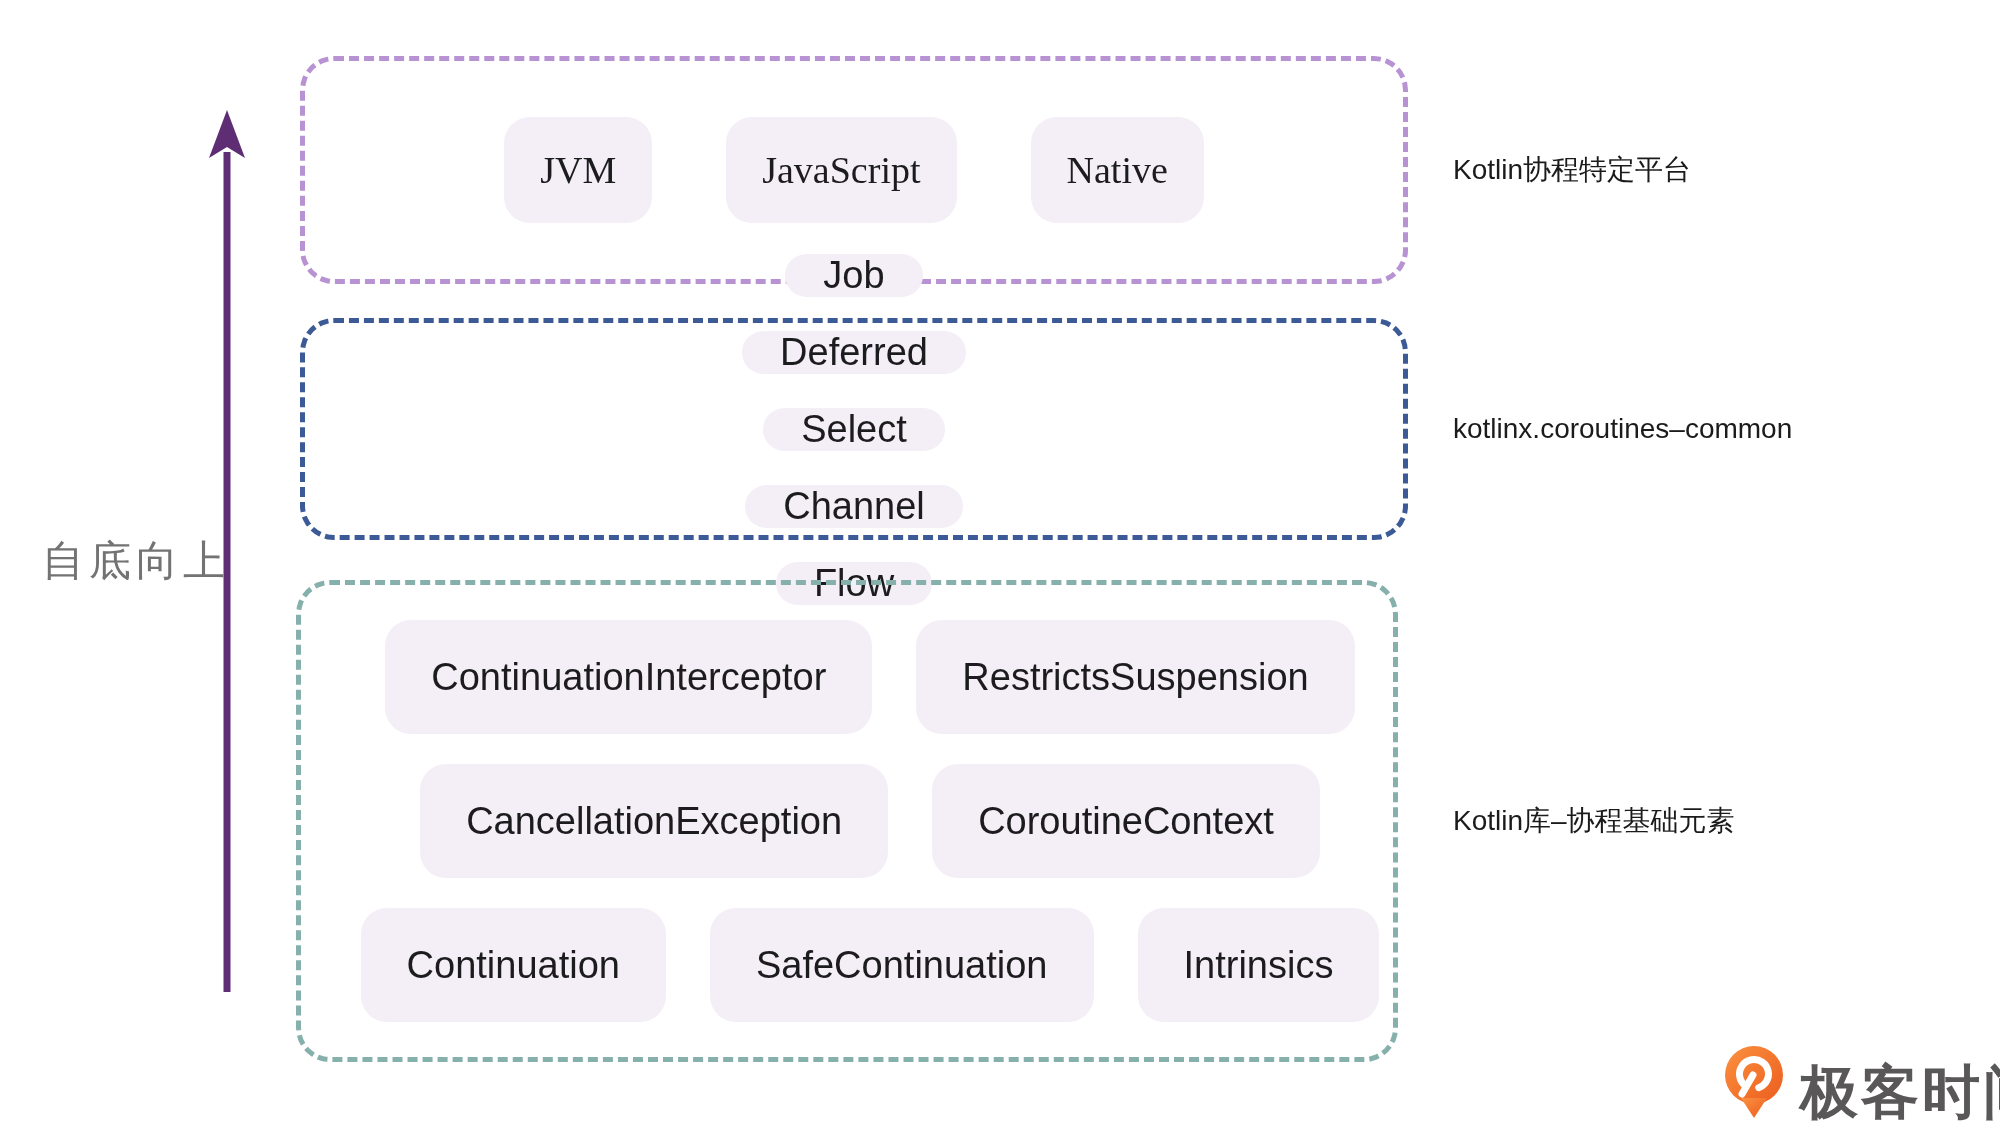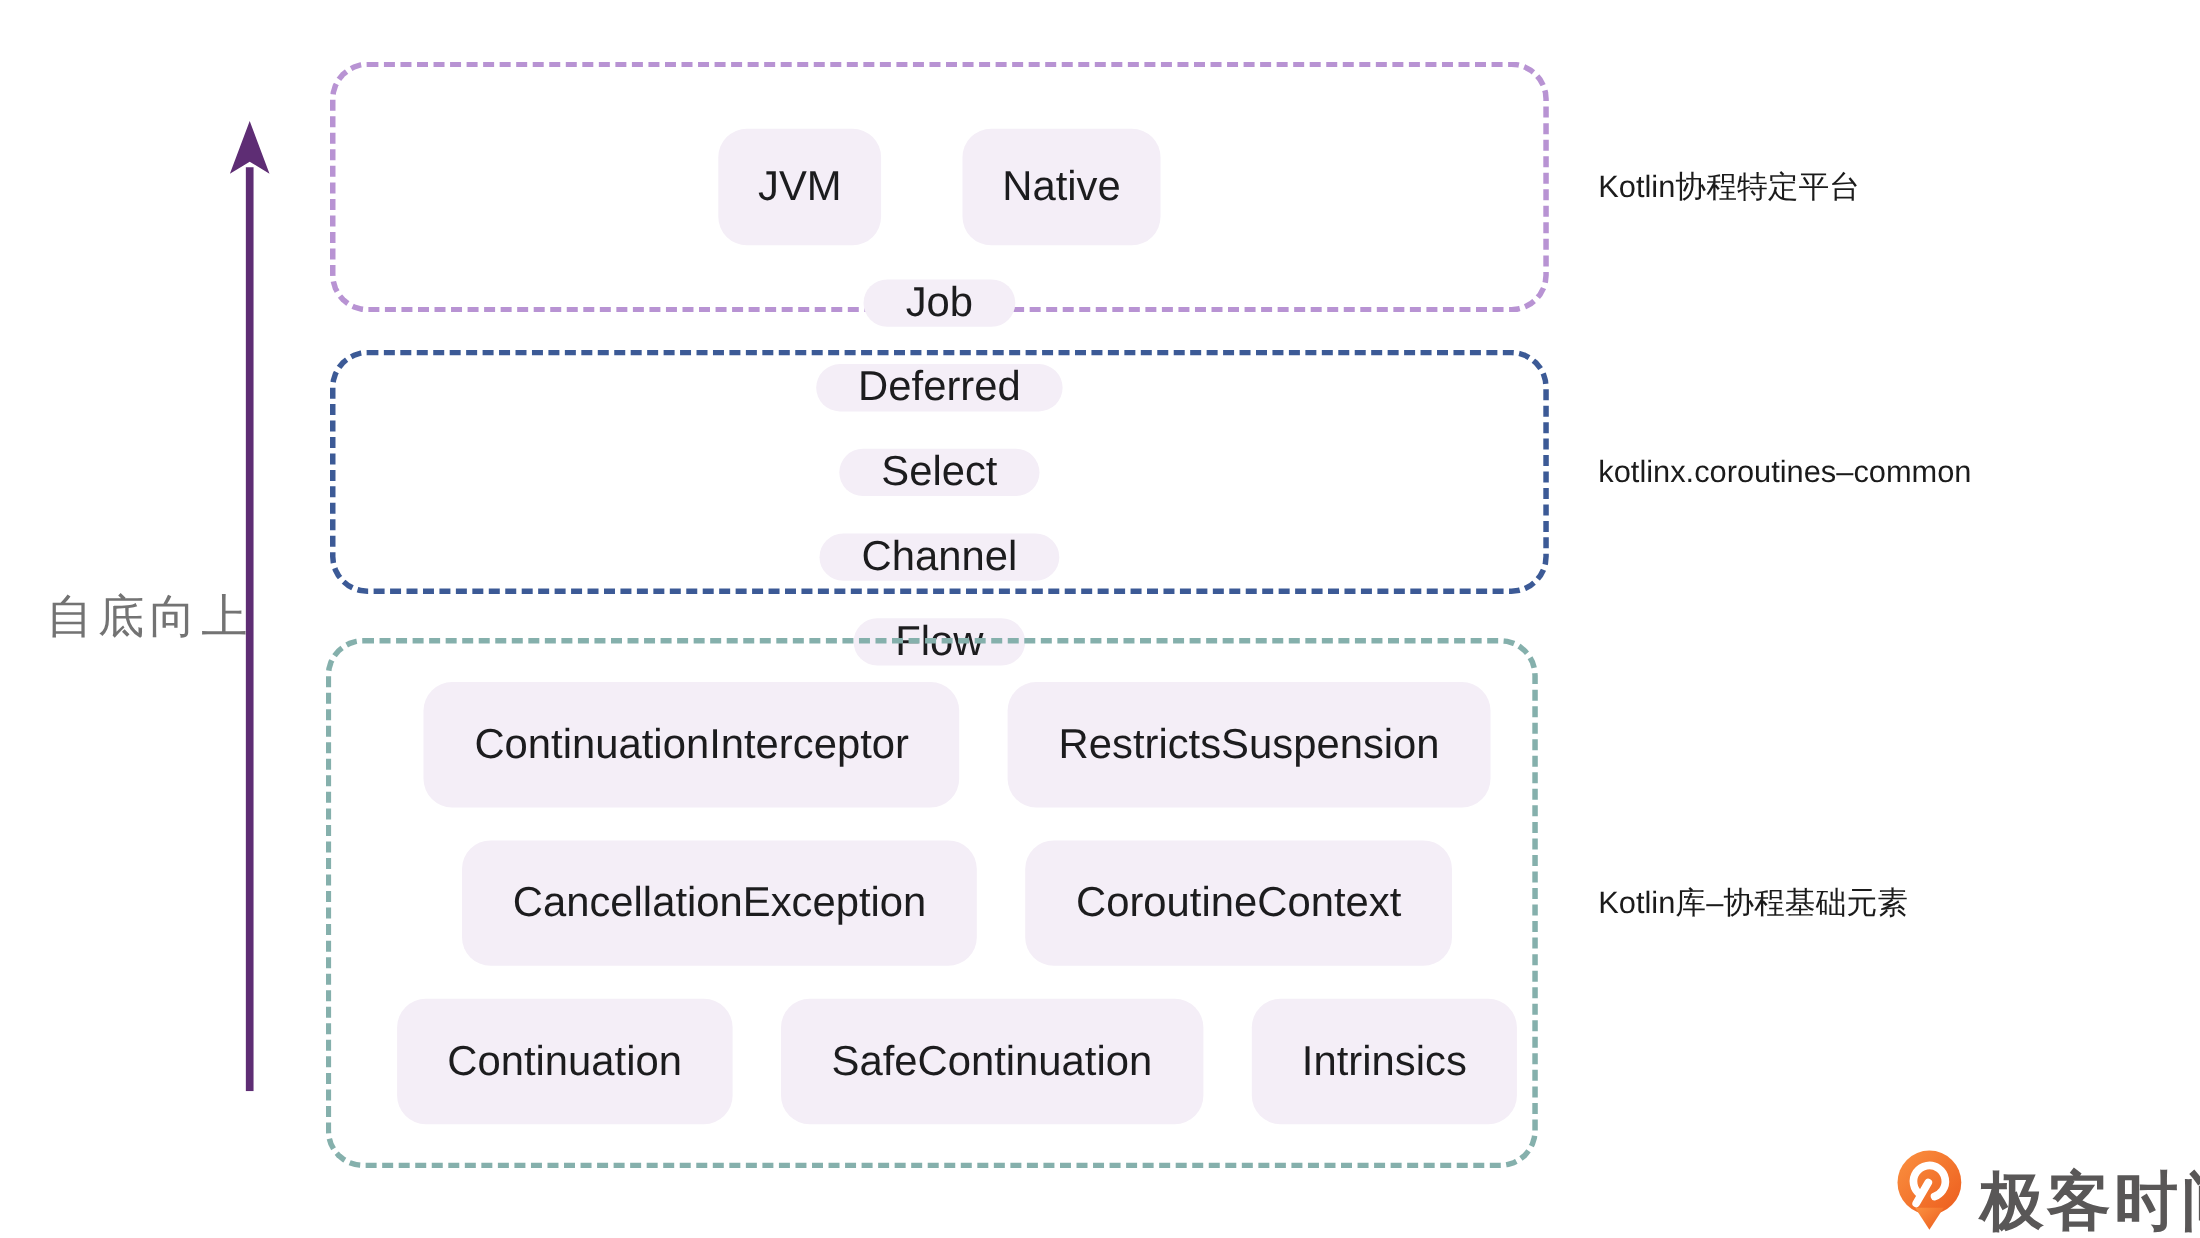--- a/index.html
+++ b/index.html
@@ -87,22 +87,23 @@
 <body>
 
 <div class="canvas">
 
   <svg class="arrow-svg" width="46" height="884" viewBox="0 0 46 884">
     <line x1="23" y1="44" x2="23" y2="884" stroke-width="7" style="stroke: rgb(94, 45, 116);"></line>
     <path d="M23 2 L5 50 L23 39 L41 50 Z" style="fill: rgb(94, 45, 116);"></path>
   </svg>
   <div class="arrow-label" style="color: #737373;">自底向上</div>
 
-  <div class="layer layer-platform" style="border-color: rgb(184, 147, 211);">
+  <div class="layer layer-platform" style="border-color: rgb(184, 147, 211); font-family: Liberation Serif, serif;">
     <div class="chip">JVM</div>
+    <div class="chip">JavaScript</div>
     <div class="chip">Native</div>
   </div>
   <div class="side-label" style="top:170px">Kotlin协程特定平台</div>
 
   <div class="layer layer-common" style="border-color: rgb(60, 90, 150); flex-direction: column;">
     <div class="chip">Job</div>
     <div class="chip">Deferred</div>
     <div class="chip">Select</div>
     <div class="chip">Channel</div>
     <div class="chip">Flow</div>

